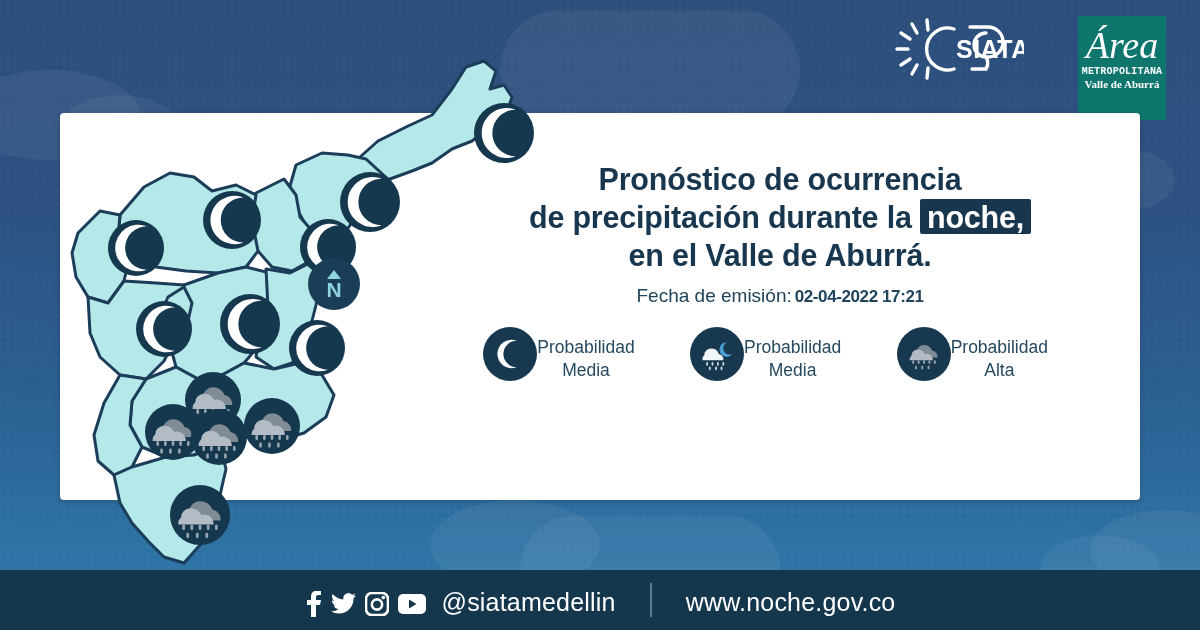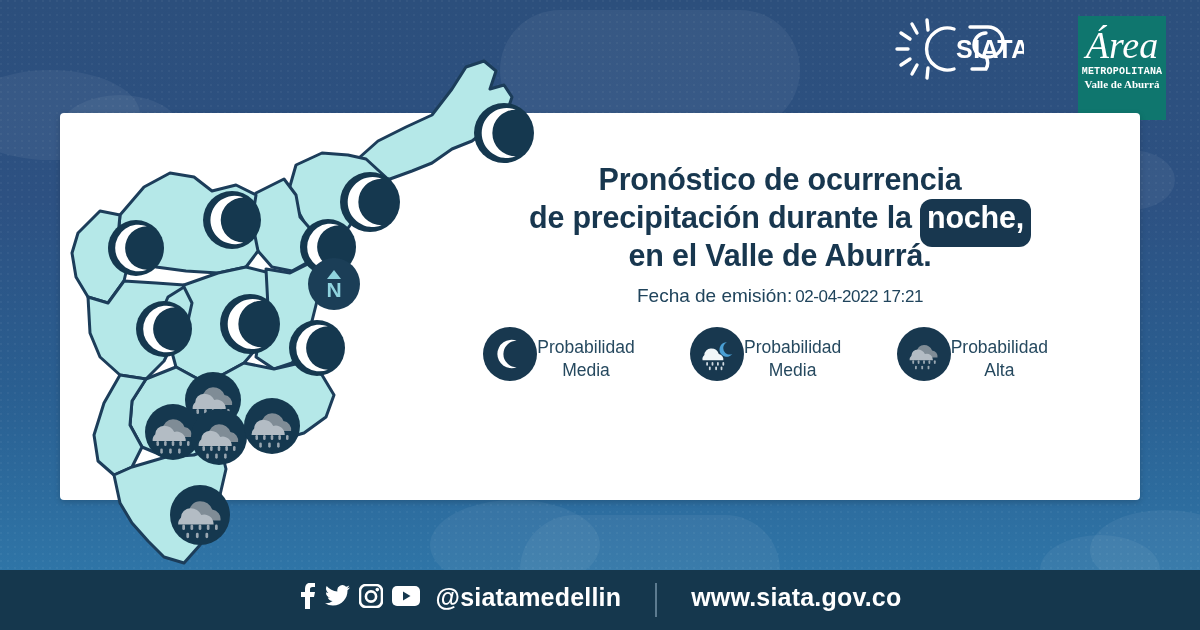--- a/index.html
+++ b/index.html
@@ -55,38 +55,38 @@
            display:flex;flex-direction:column;align-items:center;justify-content:center;}
   .compass .tri{width:0;height:0;border-left:7px solid transparent;border-right:7px solid transparent;
                 border-bottom:9px solid #8fd3de;margin-bottom:1px;}
   .compass .n{color:#8fd3de;font-size:21px;font-weight:bold;line-height:19px;
               font-family:"Liberation Sans",sans-serif;}
 
   
   .panel{position:absolute;left:470px;top:160px;width:620px;}
   .title{color:#18374f;font-size:30.5px;font-weight:bold;line-height:38px;text-align:center;
          font-family:"Liberation Sans",sans-serif;letter-spacing:-.2px;}
-  .hl{background:#18374f;color:#fff;padding:1px 7px 13px 7px;border-radius:12px;}
+  .hl{background:#18374f;color:#fff;padding:1px 7px 0 7px;border-radius:2px;}
   .date-row{margin-top:11px;text-align:center;color:#20445c;white-space:nowrap;}
   .date-label{font-size:19px;font-family:"Liberation Sans",sans-serif;}
-  .date-value{font-size:17px;font-weight:normal;font-family:"Liberation Sans",sans-serif;
+  .date-value{font-size:17px;font-weight:bold;font-family:"Liberation Sans",sans-serif;
               letter-spacing:-.4px;margin-left:3px;}
 
   .legend{position:absolute;left:470px;top:325px;width:620px;display:flex;justify-content:space-around;}
   .leg-item{display:flex;flex-direction:row;align-items:center;width:180px;}
   .leg-icon{width:54px;height:54px;border-radius:50%;background:#18384f;
             display:flex;align-items:center;justify-content:center;}
   .leg-icon svg{display:block;overflow:visible;}
   .leg-text{margin-top:11px;color:#26495f;font-size:17.5px;line-height:23px;text-align:center;
             font-family:"Liberation Sans",sans-serif;}
 
   
   .footer{position:absolute;left:0;bottom:0;width:1200px;height:60px;background:#15374d;
           display:flex;align-items:center;justify-content:center;}
-  .footer-inner{display:flex;align-items:flex-start;gap:16px;font-weight:bold;}
+  .footer-inner{display:flex;align-items:flex-end;gap:16px;}
   .soc{display:flex;align-items:center;gap:9px;}
   .soc svg{display:block;}
   .handle{color:#fff;font-size:25px;font-family:"Liberation Sans",sans-serif;letter-spacing:.2px;}
   .divider{width:2px;height:34px;background:#5c7b90;margin:0 18px;}
   .site{color:#fff;font-size:25px;font-family:"Liberation Sans",sans-serif;letter-spacing:.2px;}
 </style>
 </head>
 <body>
 
 <div id="stage">
@@ -387,17 +387,17 @@
           <circle cx="12" cy="12.5" r="5.1" fill="none" stroke="#ffffff" stroke-width="2.6"></circle>
           <circle cx="18.3" cy="5.6" r="1.8" fill="#ffffff"></circle>
         </svg>
         <svg width="28" height="20" viewBox="0 0 28 20">
           <rect x="0" y="0" width="28" height="20" rx="5" fill="#ffffff"></rect>
           <path d="M11 5.5 L18.5 10 L11 14.5 z" fill="#15374d"></path>
         </svg>
       </div>
       <div class="handle">@siatamedellin</div>
       <div class="divider"></div>
-      <div class="site">www.siata.gov.co</div>
+      <div class="site">www.noche.gov.co</div>
     </div>
   </div>
 
 </div>
 
 </body></html>

